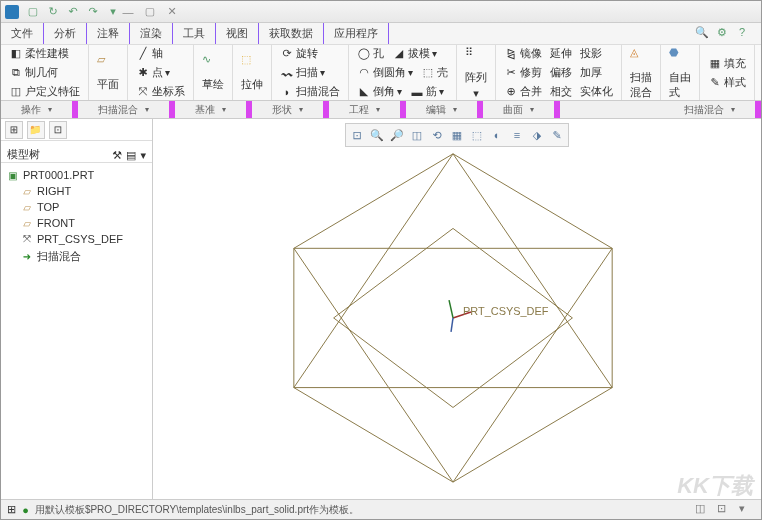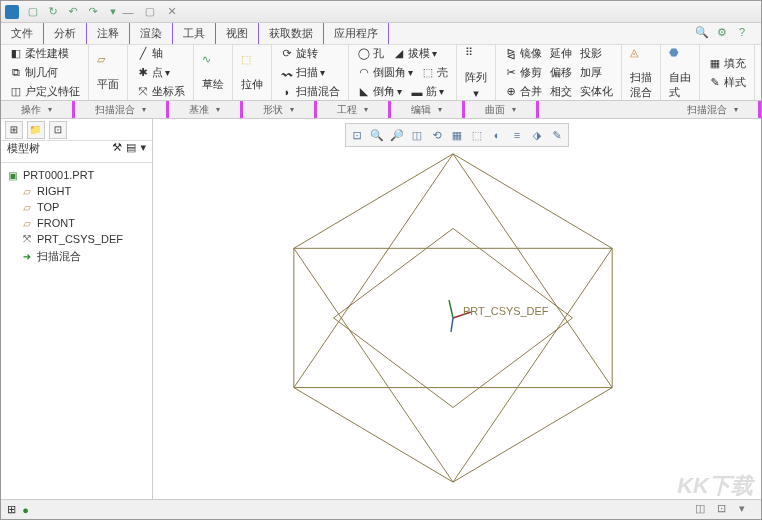--- a/index.html
+++ b/index.html
@@ -17,28 +17,28 @@
 .menubar .right{display:flex;gap:6px;padding-right:6px}
 .menubar .right span{width:16px;height:16px;color:#5a9e6f}
 .ribbon{height:56px;background:#f9f9f9;border-bottom:1px solid #ccc;display:flex}
 .rgroup{border-right:1px solid #ddd;padding:2px 6px;display:flex;flex-direction:column;justify-content:center;gap:2px}
 .rgroup .row{display:flex;gap:4px;align-items:center}
 .rgroup .btn{display:flex;align-items:center;gap:2px;padding:1px 2px;font-size:10px;white-space:nowrap}
 .rgroup .btn .ic{width:14px;height:14px;display:inline-flex;align-items:center;justify-content:center}
 .rgroup .bigbtn{display:flex;flex-direction:column;align-items:center;gap:2px;padding:2px}
 .rgroup .bigbtn .ic{width:22px;height:22px}
 .sectionbar{height:18px;background:#f0f0f0;border-bottom:1px solid #ccc;display:flex}
-.sectionbar .sec{flex:0 0 auto;padding:0 20px;font-size:10px;color:#666;border-right:3px solid #d946ef;display:flex;align-items:center;gap:4px}
+.sectionbar .sec{flex:0 0 auto;padding:0 20px;font-size:10px;color:#666;border-right:6px solid #d946ef;display:flex;align-items:center;gap:4px}
 .sectionbar .sec::after{content:"▾";font-size:8px;margin-left:3px}
 .sectionbar .secr{margin-left:auto}
 .workspace{position:absolute;top:118px;bottom:20px;left:0;right:0;display:flex}
 .leftpane{width:152px;background:#fff;border-right:1px solid #ccc;display:flex;flex-direction:column}
 .lp-tabs{height:22px;display:flex;align-items:center;gap:4px;padding:2px 4px;border-bottom:1px solid #ddd}
 .lp-tabs span{width:18px;height:18px;border:1px solid #ccc;background:#f5f5f5;display:flex;align-items:center;justify-content:center;font-size:10px}
-.lp-head{height:22px;display:flex;align-items:flex-start;padding:0 6px;border-bottom:1px solid #ddd;font-size:11px;color:#555}
+.lp-head{height:22px;display:flex;align-items:flex-end;padding:0 6px;border-bottom:1px solid #ddd;font-size:11px;color:#555}
 .lp-head .tools{margin-left:auto;display:flex;gap:4px;color:#888}
 .tree{padding:4px 6px}
 .tree .node{display:flex;align-items:center;gap:4px;padding:2px 0;font-size:11px}
 .tree .node .ticon{width:12px;height:12px;display:inline-flex;align-items:center;justify-content:center;font-size:10px}
 .canvas{flex:1;background:#fff;position:relative}
 .viewtoolbar{position:absolute;top:4px;left:50%;transform:translateX(-50%);display:flex;gap:2px;background:#f5f5f5;border:1px solid #ccc;padding:2px}
 .viewtoolbar span{width:18px;height:18px;display:flex;align-items:center;justify-content:center;font-size:11px;color:#5a7a9e}
 svg.drawing{position:absolute;top:0;left:0;width:100%;height:100%}
 .statusbar{position:absolute;bottom:0;left:0;right:0;height:20px;background:#f0f0f0;border-top:1px solid #ccc;display:flex;align-items:center;padding:0 6px;gap:6px}
 .statusbar .msg{font-size:10px;color:#555}
@@ -311,18 +311,19 @@
       <text x="310" y="197" font-size="10" fill="#8a7a4a">PRT_CSYS_DEF</text>
     </svg>
   </div>
 </div>
 
 <div class="watermark">KK下载</div>
 
 <div class="statusbar">
   <span>⊞</span>
   <span style="color:#2a8a2a">●</span>
+  <span class="msg">用默认模板$PRO_DIRECTORY\templates\inlbs_part_solid.prt作为模板。</span>
   <div class="sright">
     <span>◫</span>
     <span>⊡</span>
     <span>▾</span>
   </div>
 </div>
 
 </body></html>

